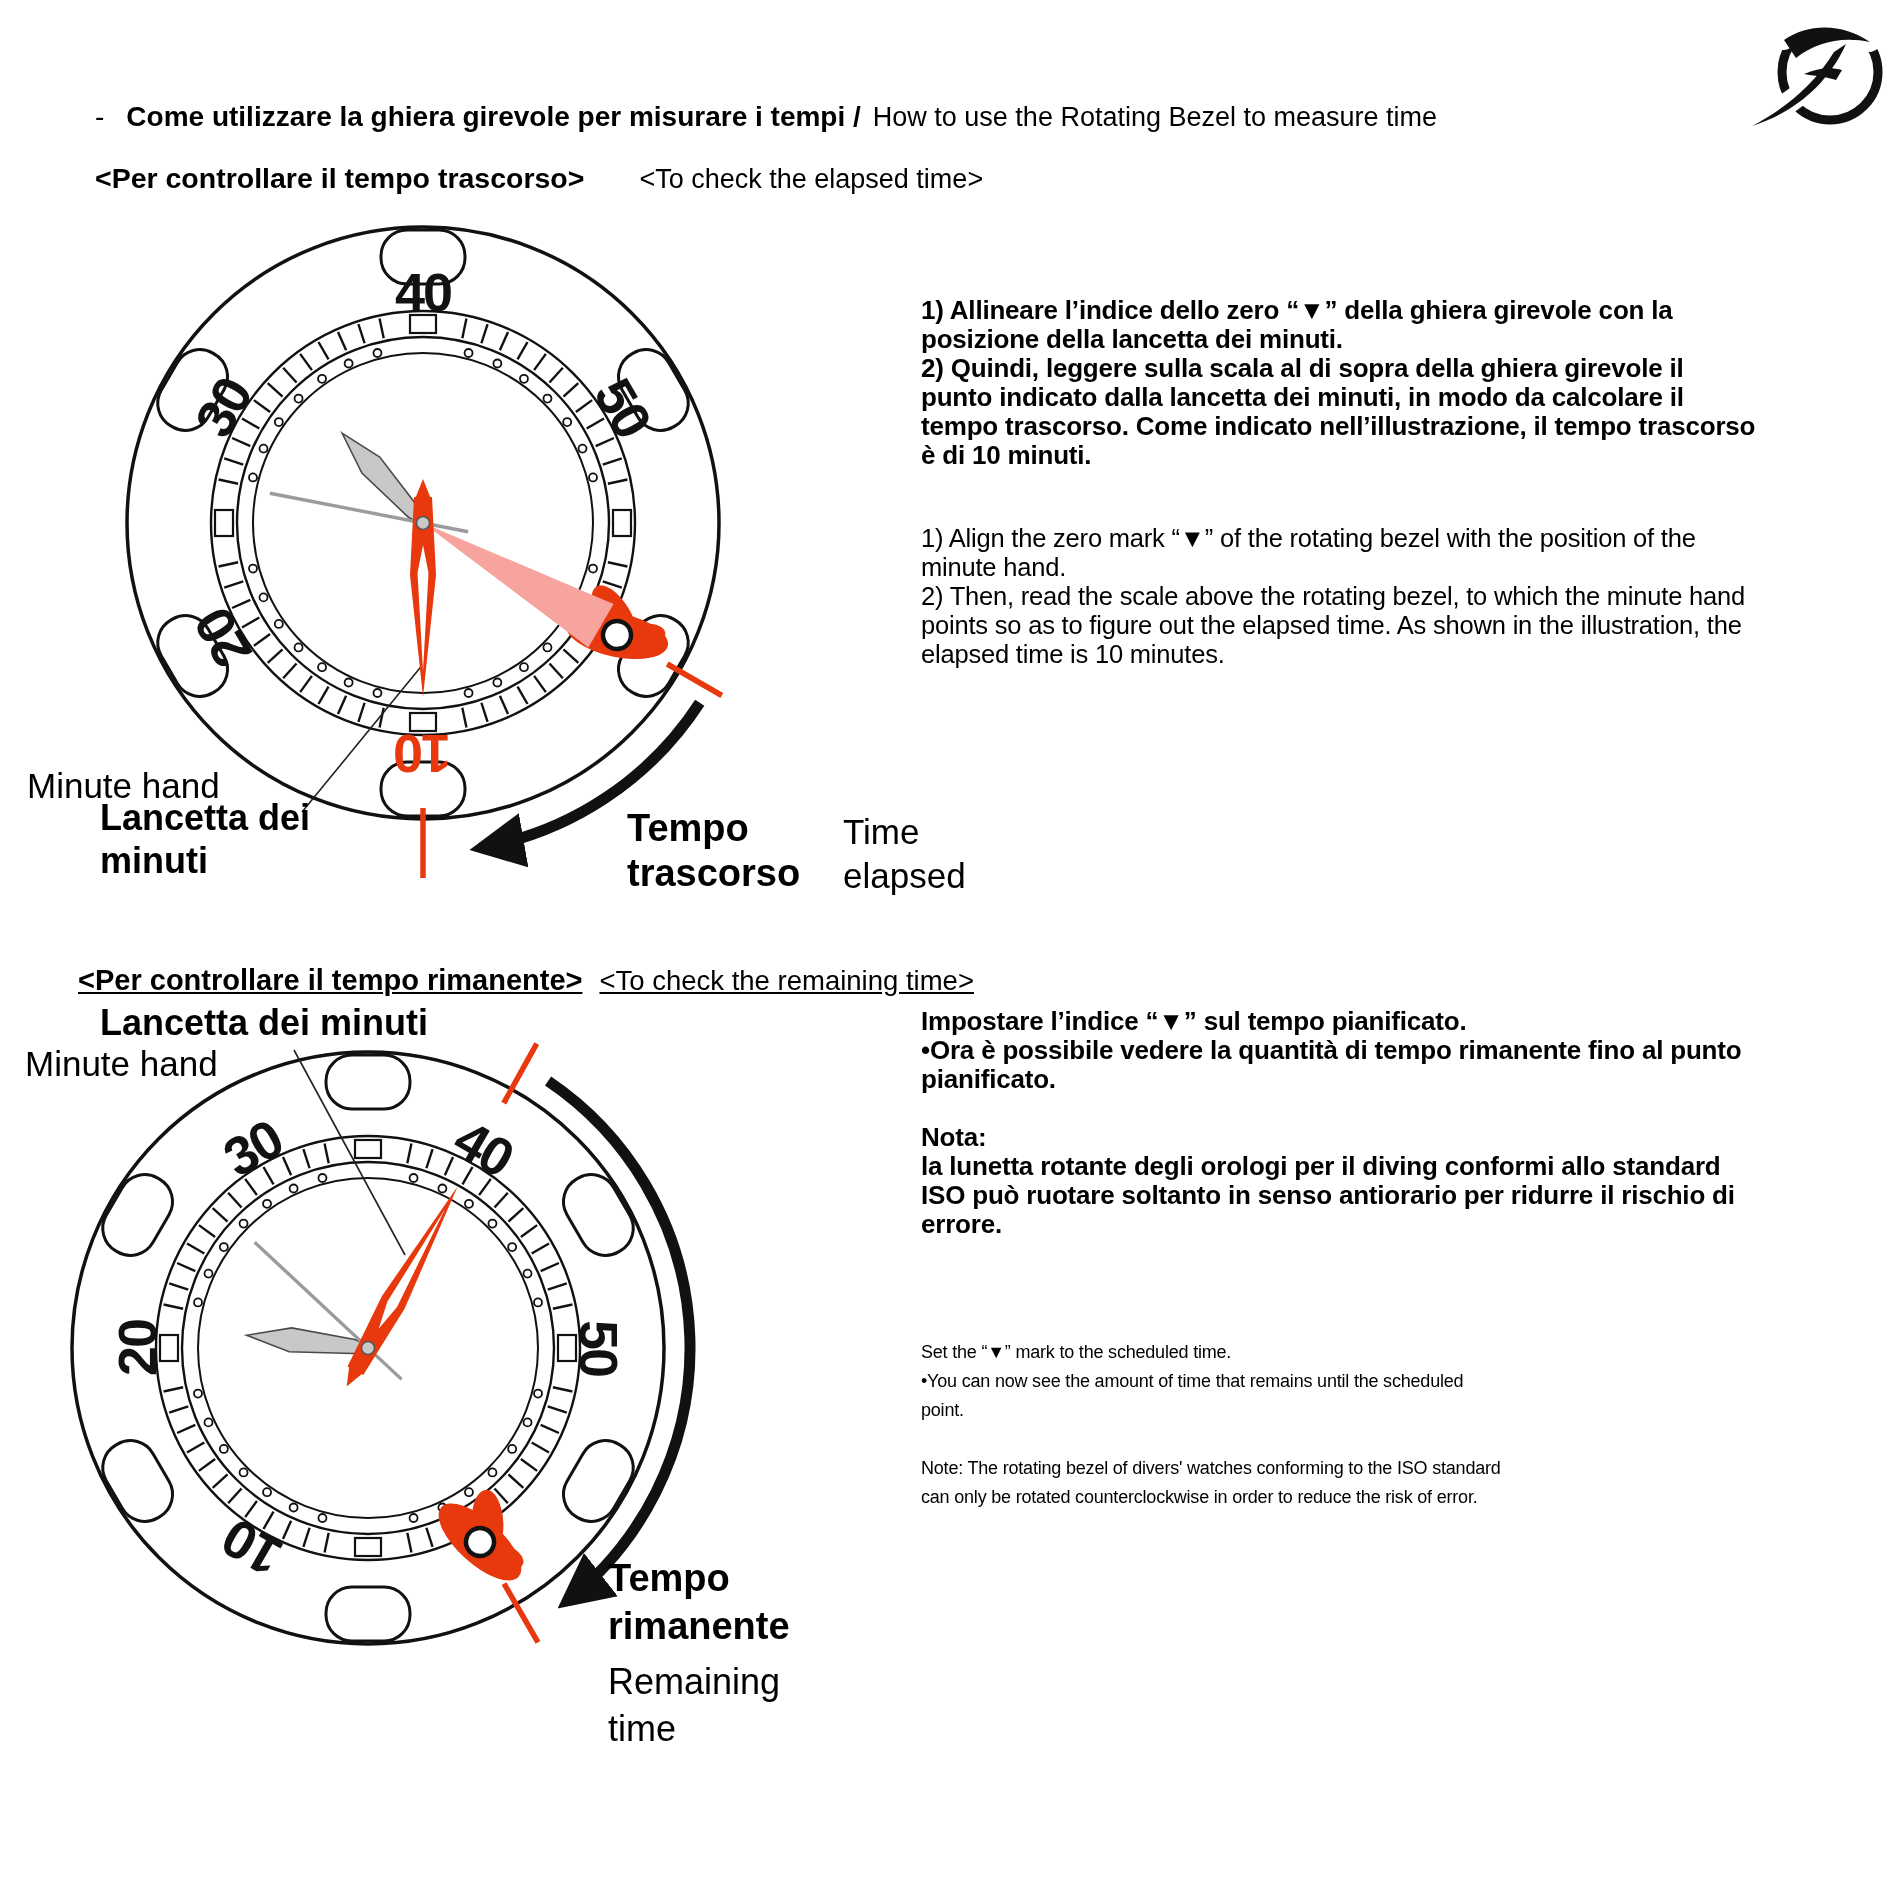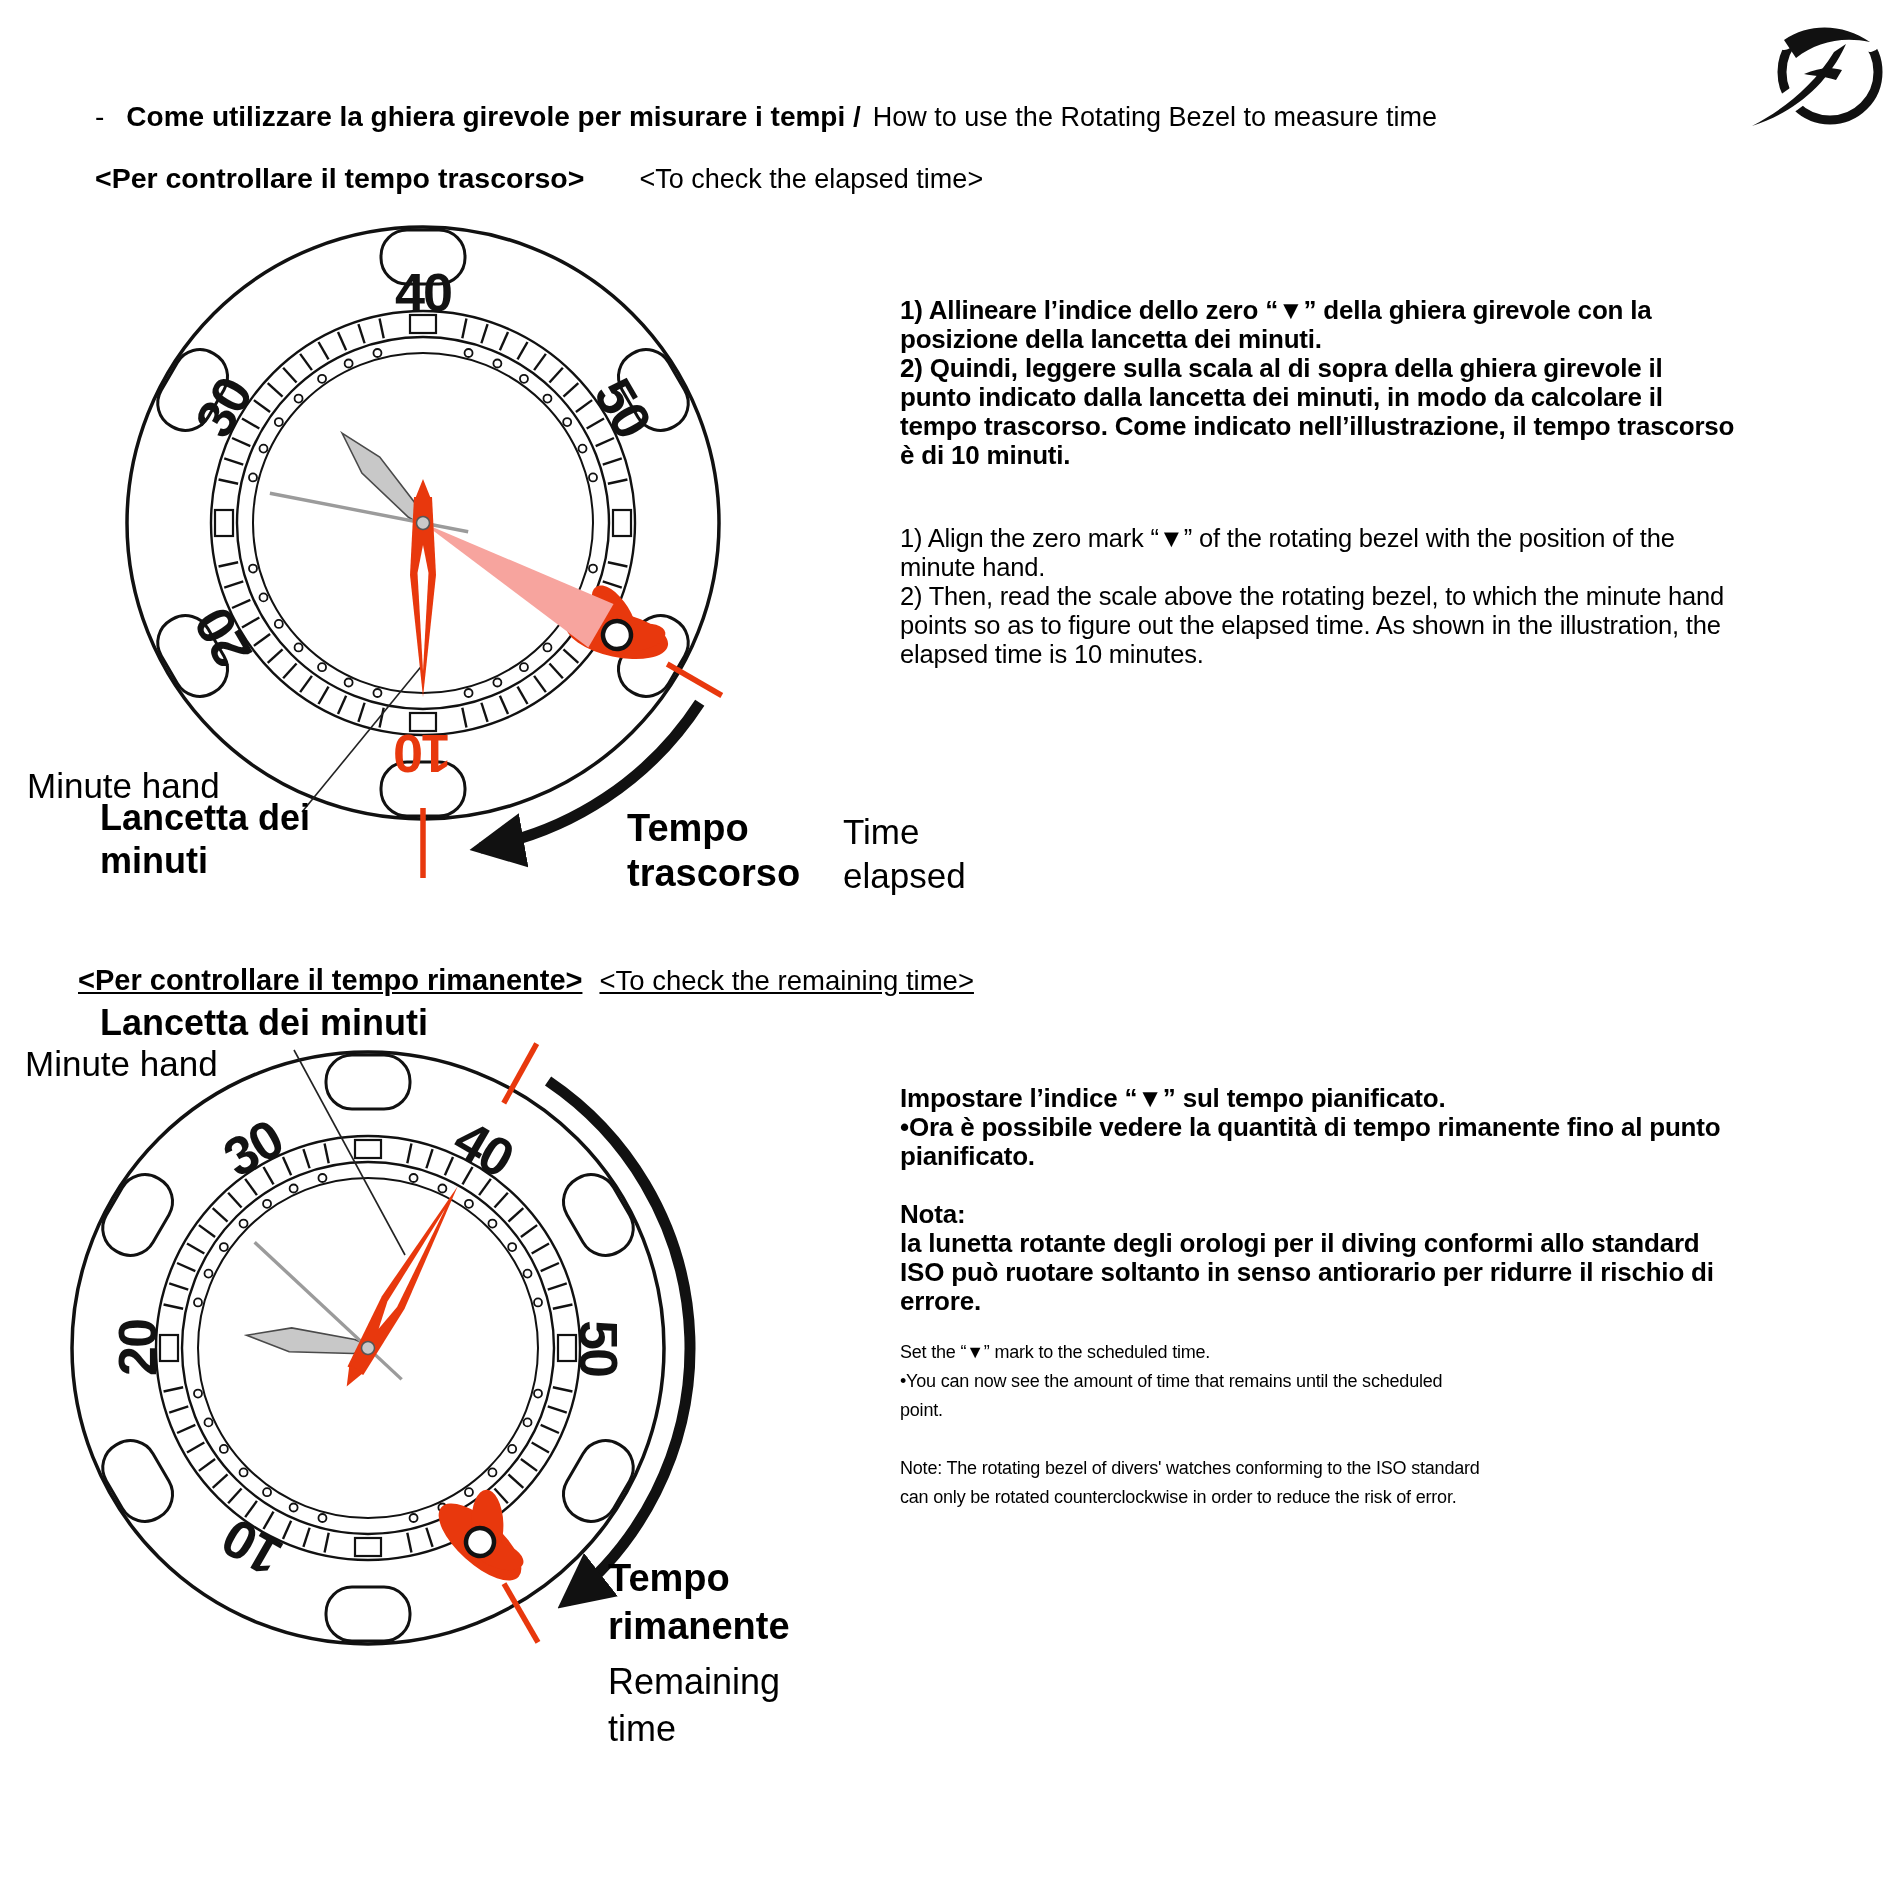--- a/index.html
+++ b/index.html
@@ -2,21 +2,21 @@
 <html><head>
 <meta charset="utf-8">
 <style>
   html,body{margin:0;padding:0;background:#fff;}
   #canvas{position:relative;width:1890px;height:1890px;background:#fff;overflow:hidden;
           font-family:"Liberation Sans",sans-serif;color:#000;}
   #diagram-svg{position:absolute;left:0;top:0;z-index:1;}
   .txt{position:absolute;z-index:2;white-space:pre-line;}
   .b{font-weight:bold;}
   .heading-row{display:flex;align-items:baseline;}
-  .body-block{width:958px;letter-spacing:-0.2px;}
+  .body-block{width:958px;letter-spacing:-0.2px;margin-left:21px;}
   .bezel-num{font-family:"Liberation Sans",sans-serif;font-weight:bold;letter-spacing:-2px;}
   
   #mercury{position:absolute;left:1282px;top:1762px;width:595px;height:110px;z-index:2;}
   #mercury .stripe{position:absolute;left:148px;top:9px;width:418px;height:9px;
      background:linear-gradient(90deg,#2d8a3e 0%,#2d8a3e 14%,#e9e9e9 19%,#ffffff 30%,#b02025 38%,#8e1a1f 50%,#151515 56%,#151515 100%);
      clip-path:polygon(10px 0,100% 0,100% 100%,0 100%);}
   #mercury .word{position:absolute;left:0;top:12px;font-weight:bold;font-style:italic;
      font-size:76px;letter-spacing:1px;transform:scaleX(1.04);transform-origin:left;color:#0b0b0b;}
 </style>
 </head>
@@ -303,21 +303,21 @@
 elapsed</div>
 
   <div class="txt heading-row" style="left:78px;top:964px;font-size:29px;text-decoration:underline;">
     <span class="b">&lt;Per controllare il tempo rimanente&gt;</span>
     <span style="font-size:27.5px;margin-left:17px;">&lt;To check the remaining time&gt;</span>
   </div>
 
   <div class="txt b" style="left:100px;top:1002px;font-size:36px;">Lancetta dei minuti</div>
   <div class="txt" style="left:25px;top:1044px;font-size:35px;">Minute hand</div>
 
-  <div class="txt body-block b" style="left:900px;top:1084px;font-size:26px;line-height:29px;">Impostare l’indice “▼” sul tempo pianificato.
+  <div class="txt body-block b" style="left:900px;top:1007px;font-size:26px;line-height:29px;">Impostare l’indice “▼” sul tempo pianificato.
 •Ora è possibile vedere la quantità di tempo rimanente fino al punto
 pianificato.
 
 Nota:
 la lunetta rotante degli orologi per il diving conformi allo standard
 ISO può ruotare soltanto in senso antiorario per ridurre il rischio di
 errore.</div>
   <div class="txt body-block" style="left:900px;top:1338px;font-size:18px;line-height:29px;">Set the “▼” mark to the scheduled time.
 •You can now see the amount of time that remains until the scheduled
 point.

